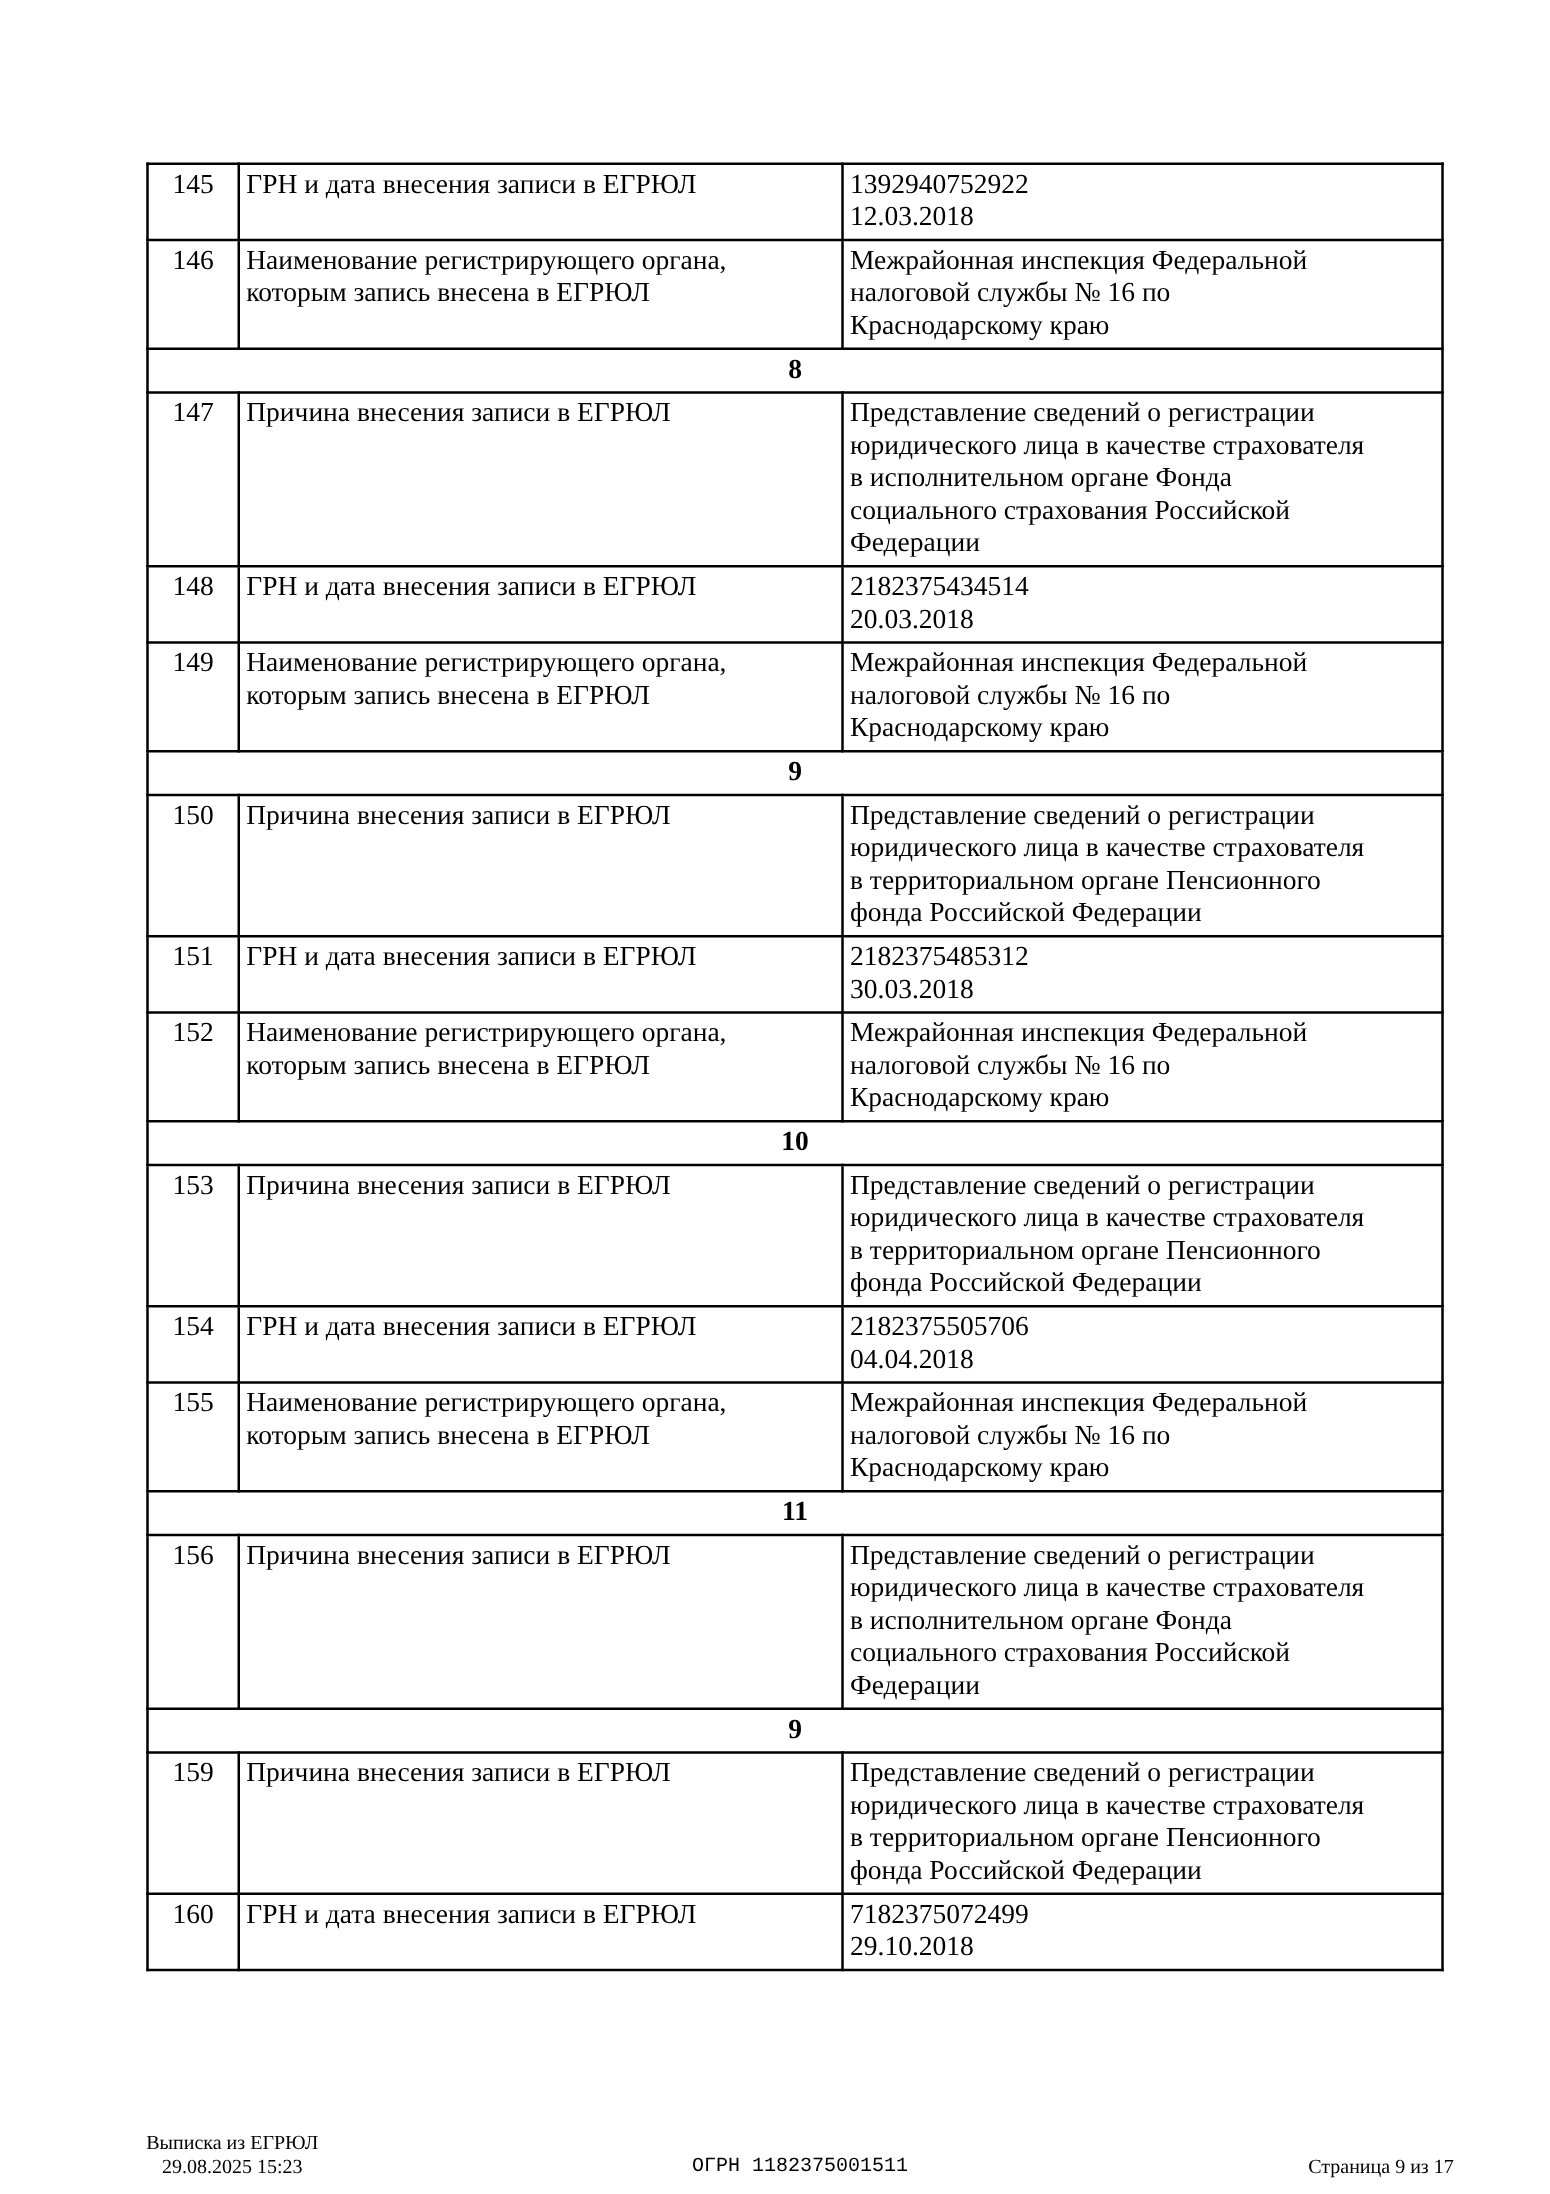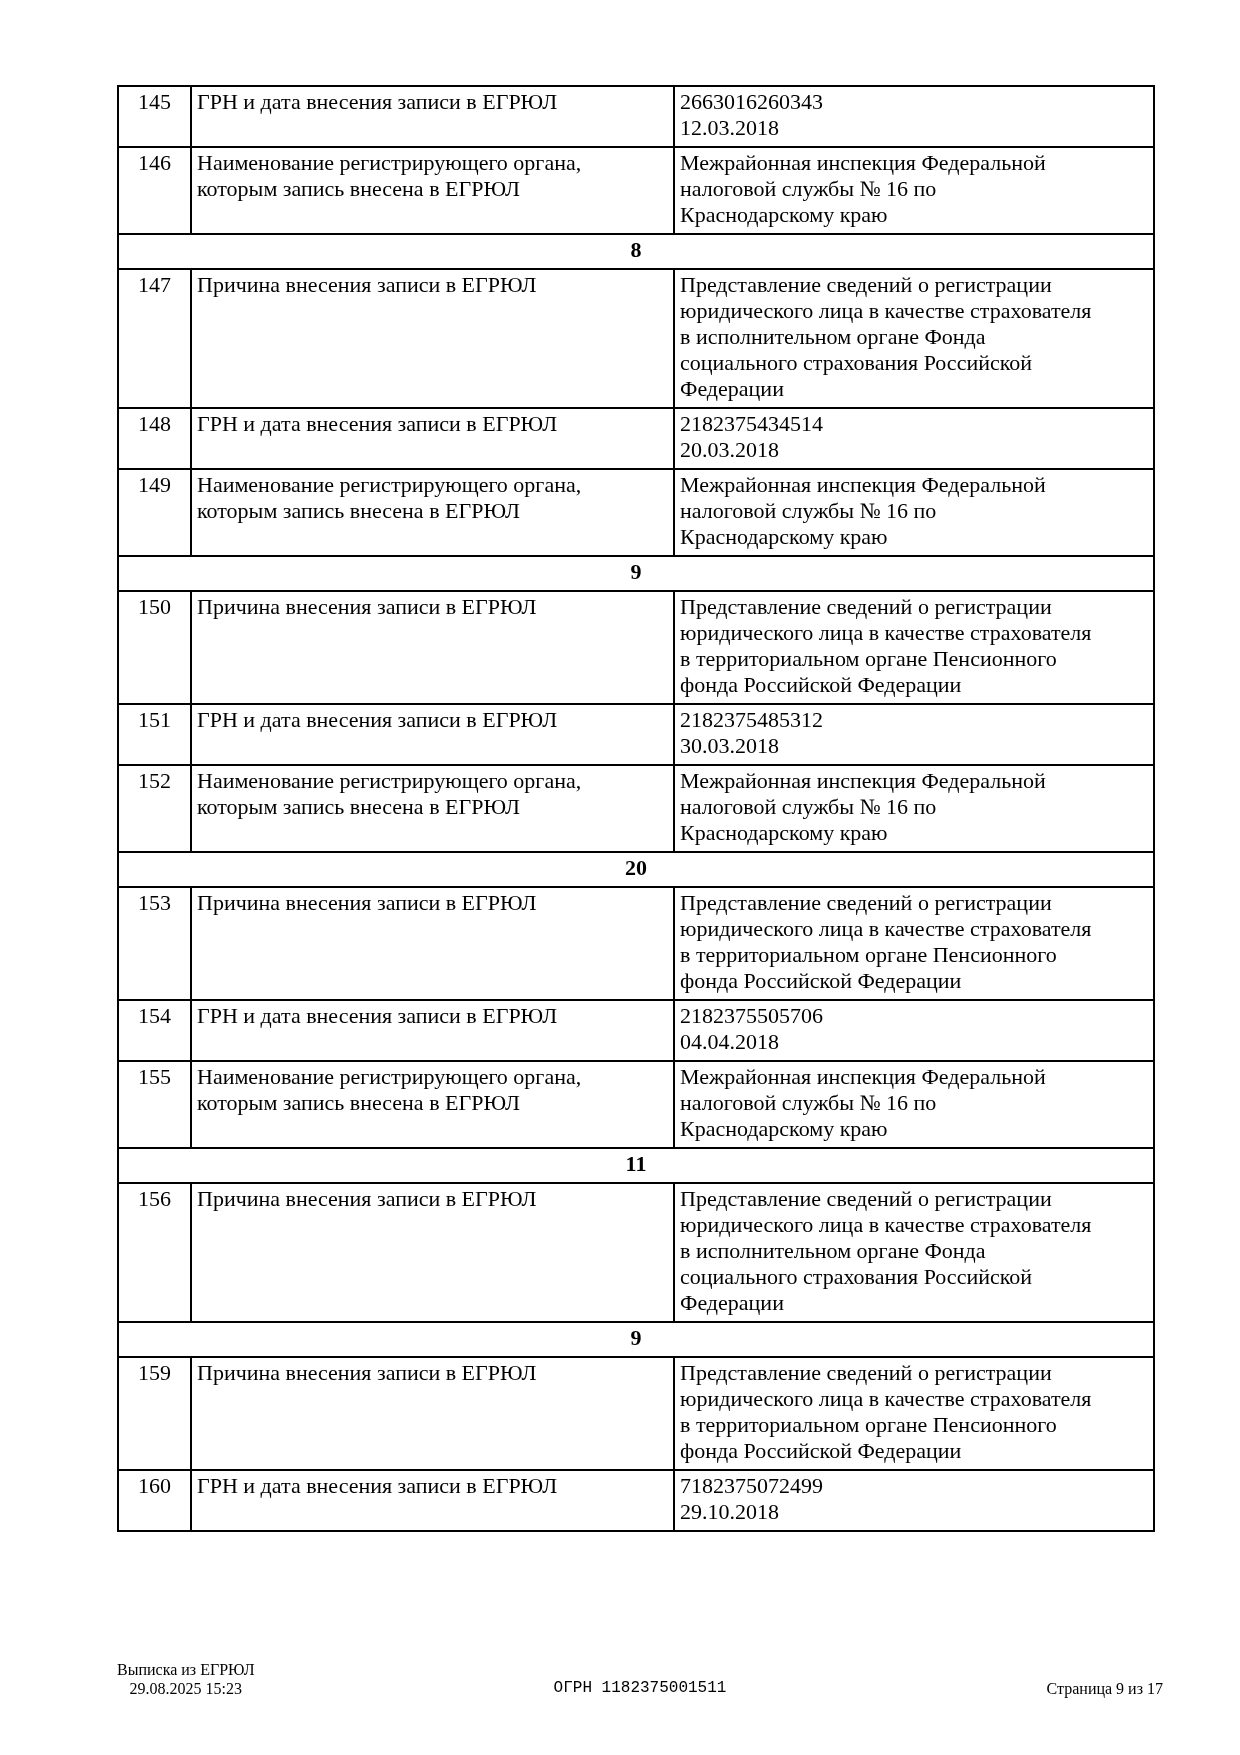--- a/index.html
+++ b/index.html
@@ -4,21 +4,21 @@
 <style>
   * { margin: 0; padding: 0; box-sizing: border-box; }
   html, body { background: #ffffff; }
   body {
     width: 1240px; height: 1755px;
     position: relative;
     font-family: "Liberation Serif", "DejaVu Serif", serif;
     color: #000000;
     overflow: hidden;
   }
-  .page { position: absolute; inset: 0; background: #ffffff; }
+  .page { position: absolute; inset: 0; background: #ffffff; margin-top: 45px; }
   table.doc-table {
     position: absolute;
     left: 117px; top: 85px;
     width: 1036px;
     border-collapse: collapse;
     table-layout: fixed;
     font-size: 22px;
     line-height: 26px;
   }
   table.doc-table td {
@@ -60,21 +60,21 @@
       <col style="width:483px">
       <col style="width:480px">
     </colgroup>
     <tbody>
         <tr>
           <td class="num-cell">145</td>
           <td class="label-cell">
             <div class="cell-line">ГРН и дата внесения записи в ЕГРЮЛ</div>
           </td>
           <td class="value-cell">
-            <div class="cell-line">2663016260343</div>
+            <div class="cell-line">1392940752922</div>
             <div class="cell-line">12.03.2018</div>
           </td>
         </tr>
         <tr>
           <td class="num-cell">146</td>
           <td class="label-cell">
             <div class="cell-line">Наименование регистрирующего органа,</div>
             <div class="cell-line">которым запись внесена в ЕГРЮЛ</div>
           </td>
           <td class="value-cell">
@@ -152,21 +152,21 @@
             <div class="cell-line">Наименование регистрирующего органа,</div>
             <div class="cell-line">которым запись внесена в ЕГРЮЛ</div>
           </td>
           <td class="value-cell">
             <div class="cell-line">Межрайонная инспекция Федеральной</div>
             <div class="cell-line">налоговой службы № 16 по</div>
             <div class="cell-line">Краснодарскому краю</div>
           </td>
         </tr>
         <tr>
-          <td colspan="3" class="section-cell">20</td>
+          <td colspan="3" class="section-cell">10</td>
         </tr>
         <tr>
           <td class="num-cell">153</td>
           <td class="label-cell">
             <div class="cell-line">Причина внесения записи в ЕГРЮЛ</div>
           </td>
           <td class="value-cell">
             <div class="cell-line">Представление сведений о регистрации</div>
             <div class="cell-line">юридического лица в качестве страхователя</div>
             <div class="cell-line">в территориальном органе Пенсионного</div>

